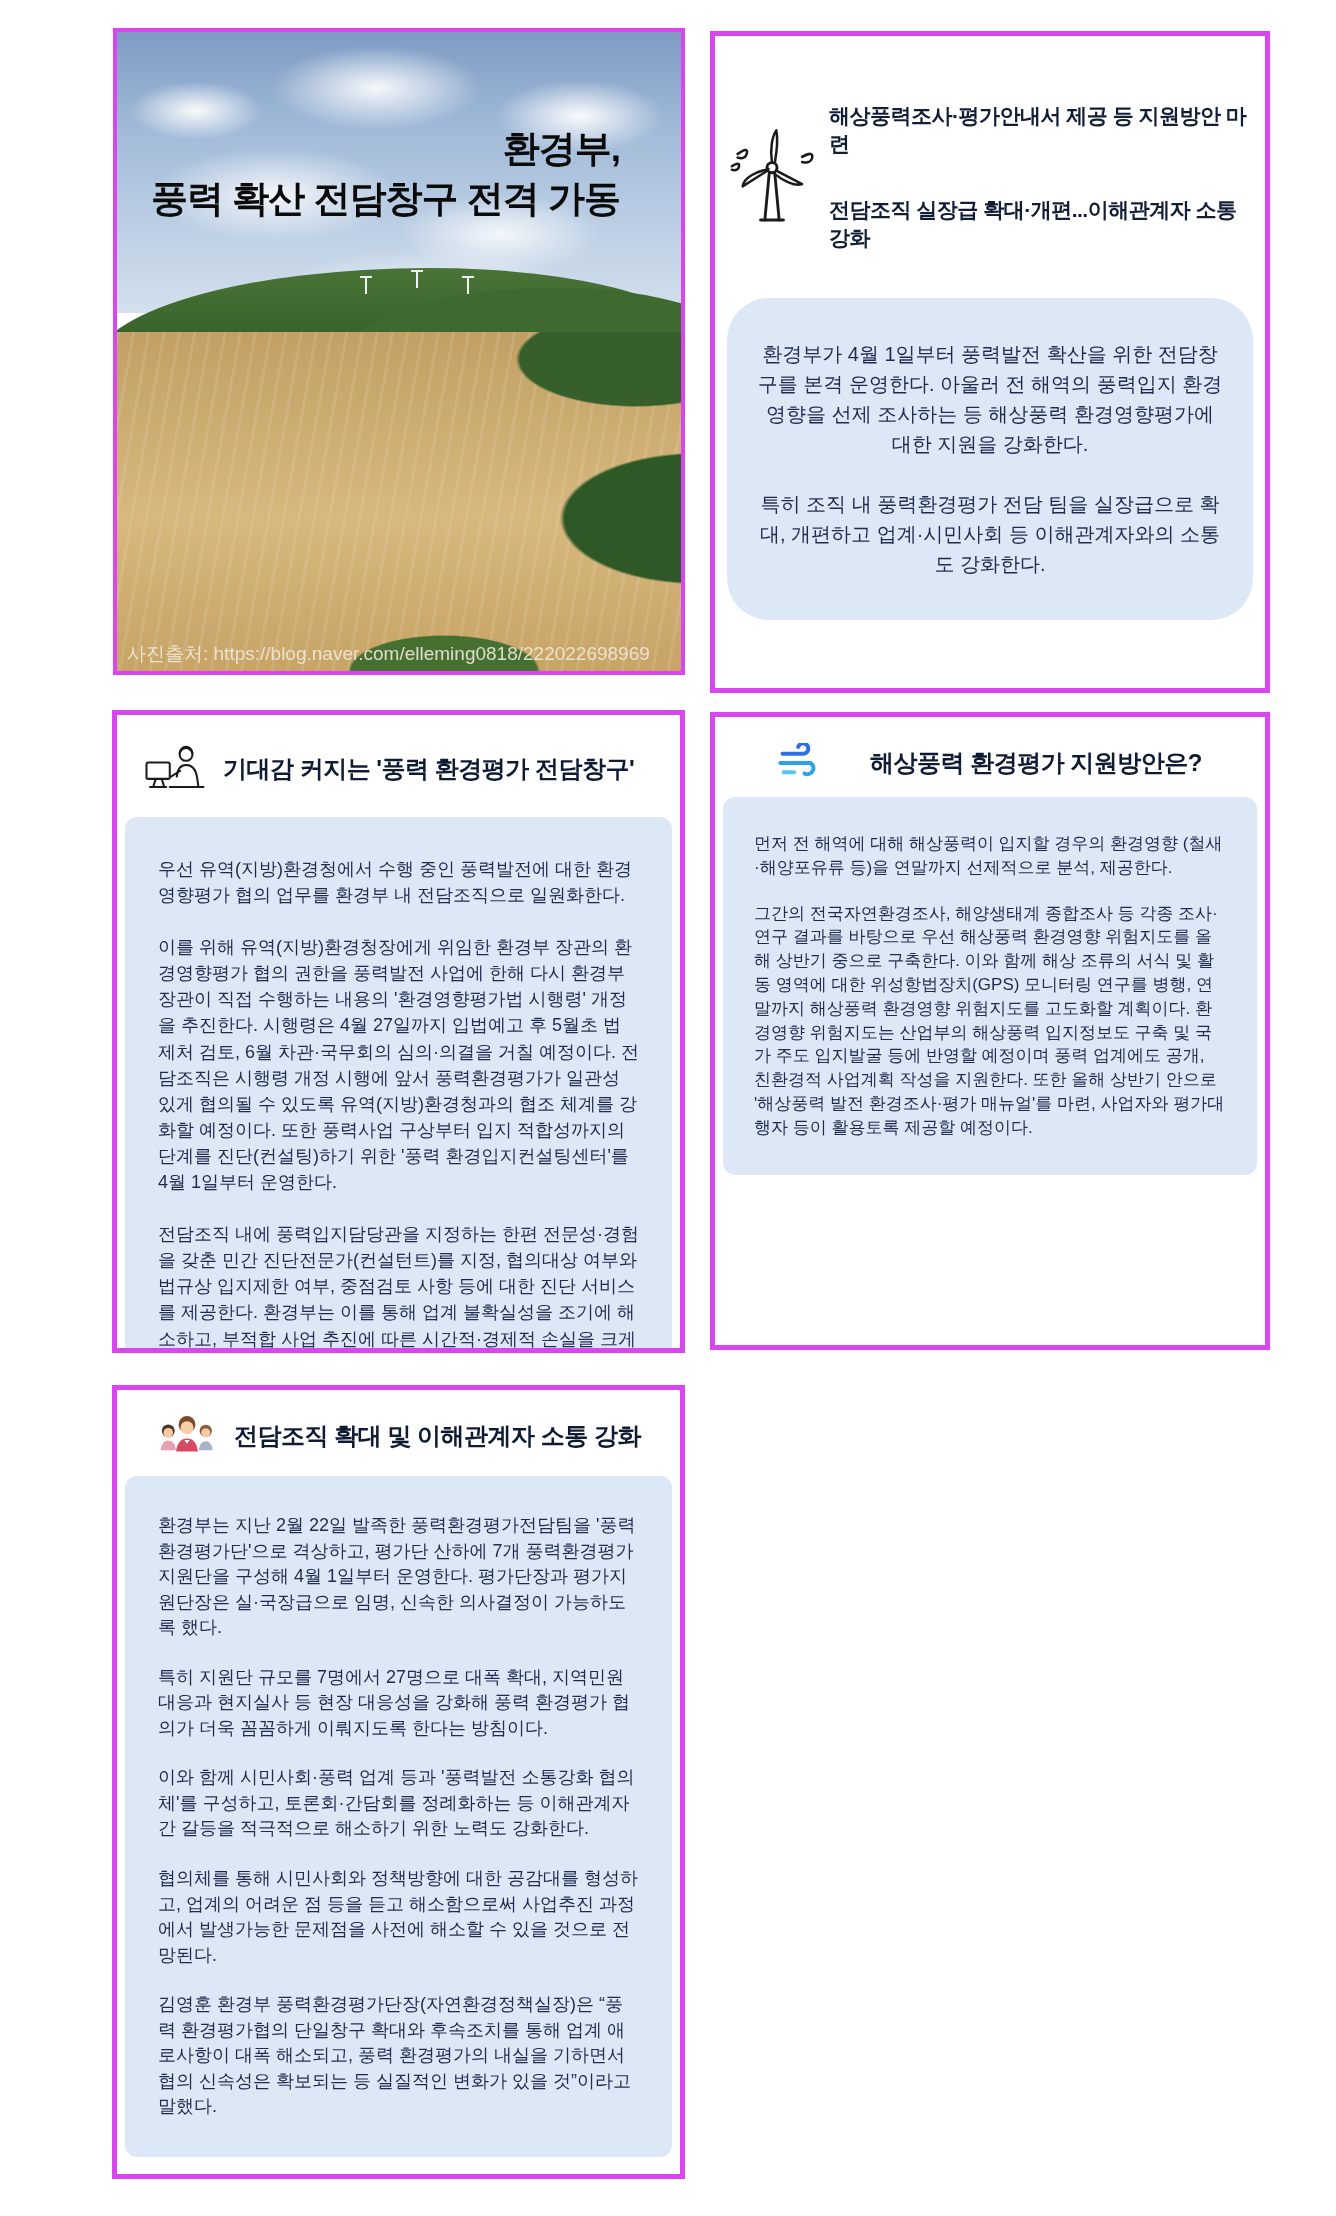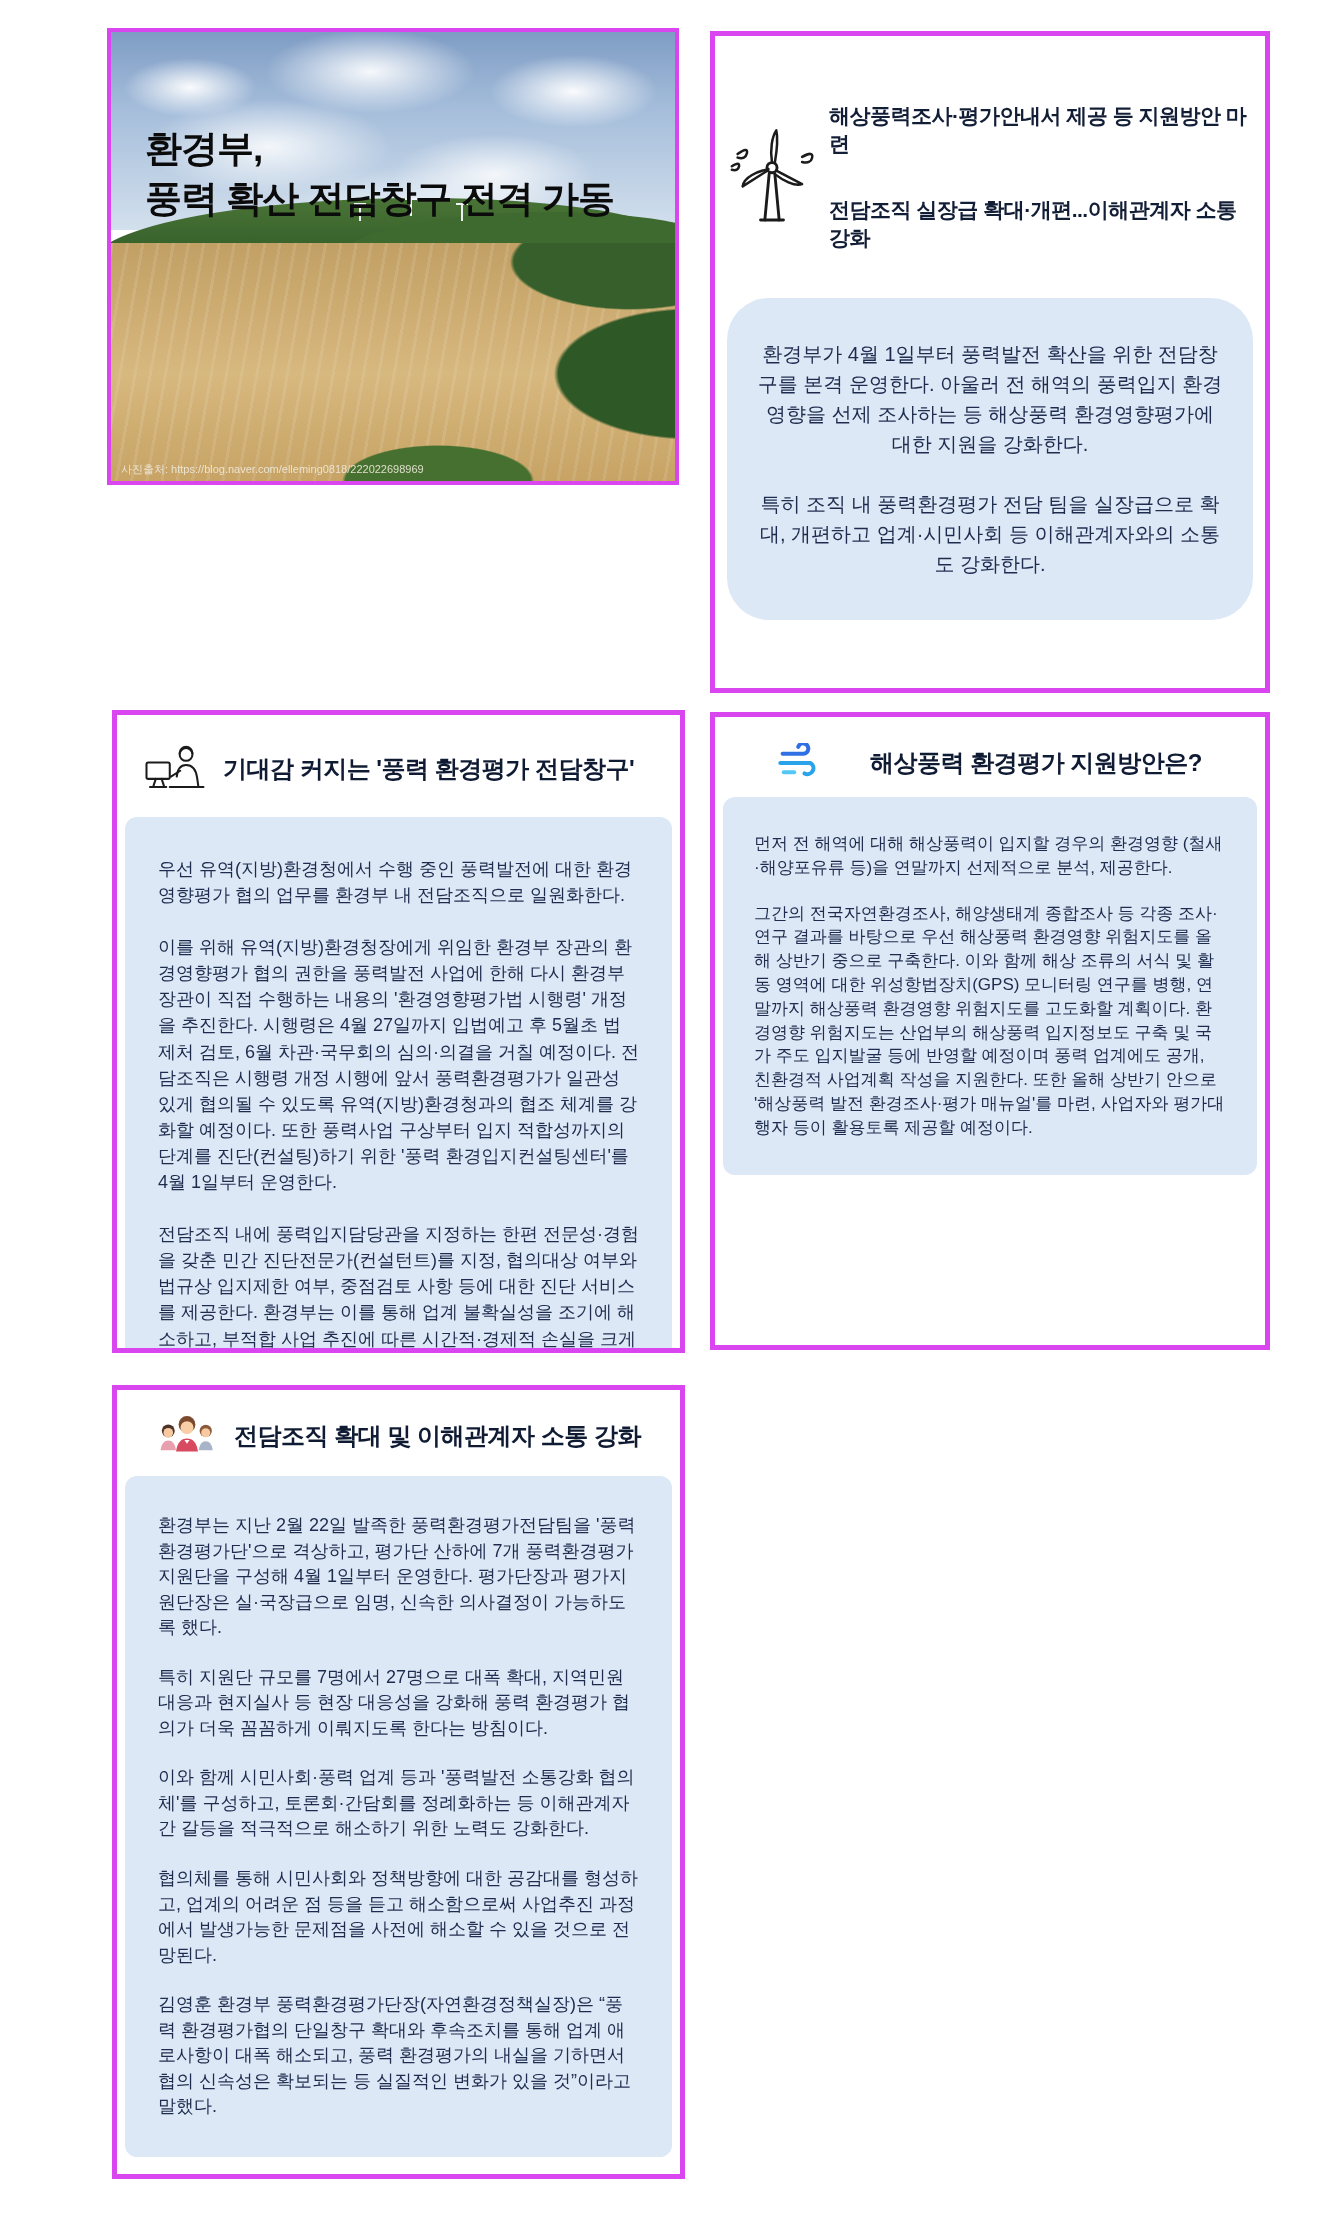--- a/index.html
+++ b/index.html
@@ -2,21 +2,21 @@
 <html><head>
 <meta charset="utf-8">
 <style>
   html,body{margin:0;padding:0;background:#ffffff;}
   body{font-family:"Liberation Sans", sans-serif;}
   .canvas{position:relative;width:1336px;height:2216px;background:#fff;overflow:hidden;}
 
   .panel{position:absolute;background:#fff;border:5px solid #d946ef;box-sizing:border-box;overflow:hidden;}
 
   
-  .photo-card{left:107px;top:28px;width:572px;height:457px;border-width:4px;}
+  .photo-card{left:113px;top:28px;width:572px;height:647px;border-width:4px;text-align:right;}
   .photo{position:absolute;inset:0;}
   .sky{position:absolute;left:0;top:0;right:0;height:44%;
        background:linear-gradient(180deg,#7e9cc4 0%,#a6bedb 40%,#d3e0ed 100%);}
   .sky:before{content:"";position:absolute;inset:0;
        background:
         radial-gradient(95px 42px at 14% 28%,rgba(255,255,255,.95),rgba(255,255,255,0) 70%),
         radial-gradient(150px 60px at 46% 20%,rgba(255,255,255,.92),rgba(255,255,255,0) 70%),
         radial-gradient(120px 52px at 82% 30%,rgba(255,255,255,.95),rgba(255,255,255,0) 70%),
         radial-gradient(170px 66px at 28% 58%,rgba(255,255,255,.85),rgba(255,255,255,0) 72%),
         radial-gradient(140px 56px at 68% 72%,rgba(255,255,255,.82),rgba(255,255,255,0) 72%),
@@ -30,21 +30,21 @@
        background:
         radial-gradient(200px 80px at 92% 8%,#365f2b 0 58%,rgba(0,0,0,0) 60%),
         radial-gradient(230px 110px at 103% 55%,#2f5827 0 58%,rgba(0,0,0,0) 60%),
         radial-gradient(160px 60px at 58% 100%,#45702f 0 58%,rgba(0,0,0,0) 60%),
         repeating-linear-gradient(100deg,rgba(255,255,255,.10) 0 3px,rgba(255,255,255,0) 3px 15px),
         linear-gradient(180deg,#c2a065 0%,#d7b87e 55%,#c7a365 100%);}
   .turbine-mark{position:absolute;width:2px;height:16px;background:#eef2f5;}
   .turbine-mark:before{content:"";position:absolute;left:-5px;top:-2px;width:12px;height:2px;background:#eef2f5;}
   .photo-title{position:absolute;left:34px;top:92px;color:#0b0b0b;font-weight:800;
        font-size:37px;line-height:1.35;letter-spacing:-1px;}
-  .photo-credit{position:absolute;left:10px;bottom:4px;font-size:11px;color:rgba(238,233,219,.9);}
+  .photo-credit{position:absolute;left:10px;bottom:4px;font-size:19px;color:rgba(238,233,219,.9);}
 
   
   .bluebox{background:#dce8f5;border-radius:12px;color:#1d2b4e;}
   .card-head{display:flex;align-items:center;gap:16px;font-weight:700;color:#0f1a33;}
   .card-title{font-size:24px;letter-spacing:-0.5px;}
   .para{margin:13px;}
   .para + .para{margin-top:26px;}
 
   
   .lead-card{left:710px;top:31px;width:560px;height:662px;}

